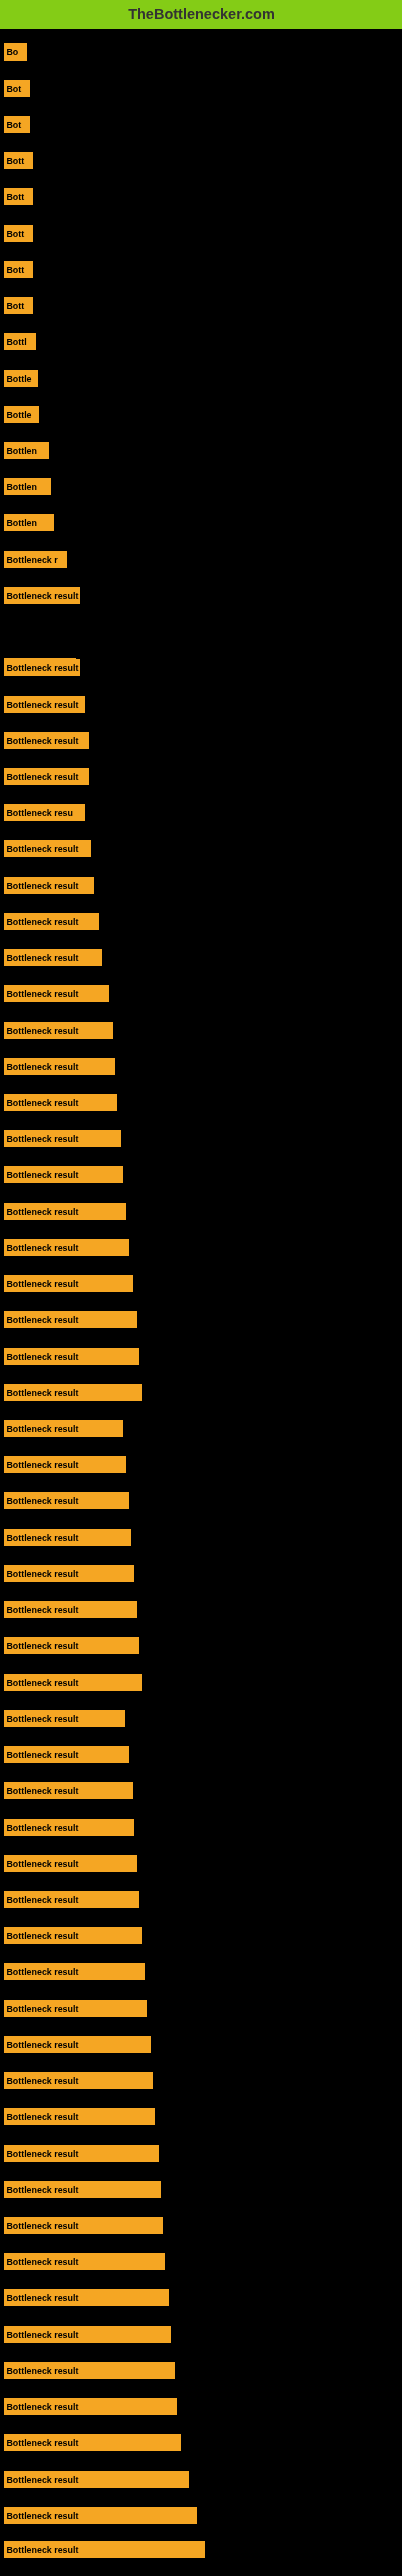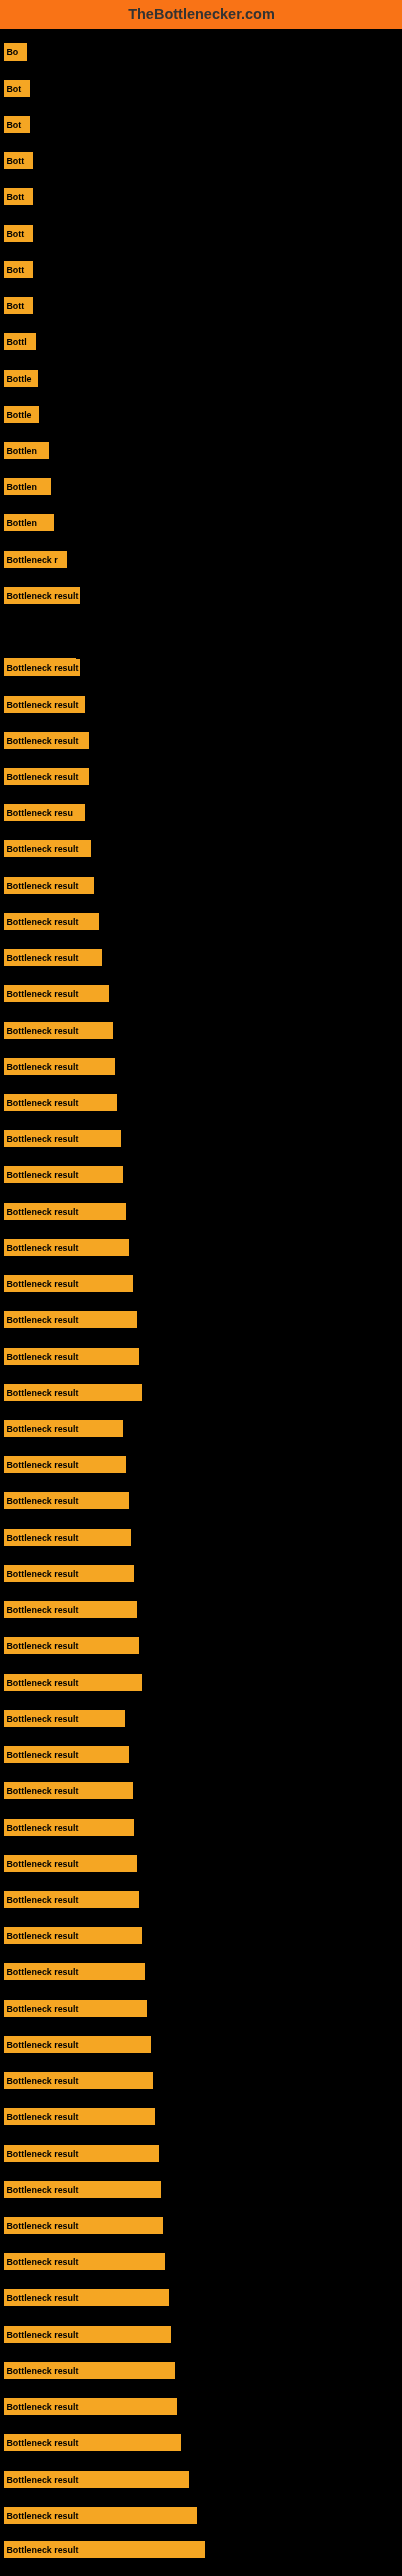--- a/index.html
+++ b/index.html
@@ -15,21 +15,21 @@
       font-family: Arial, sans-serif;
       position: relative;
     }
 
     .site-title {
       color: #333333;
       font-size: 14.5px;
       font-weight: bold;
       text-align: center;
       padding: 6.4px 0;
-      background: #f97316;
+      background: #84cc16;
     }
 
     .chart-container {
       position: relative;
       width: 350px;
       height: 2536px;
       background: #000;
       padding-left: 4px;
     }
 

